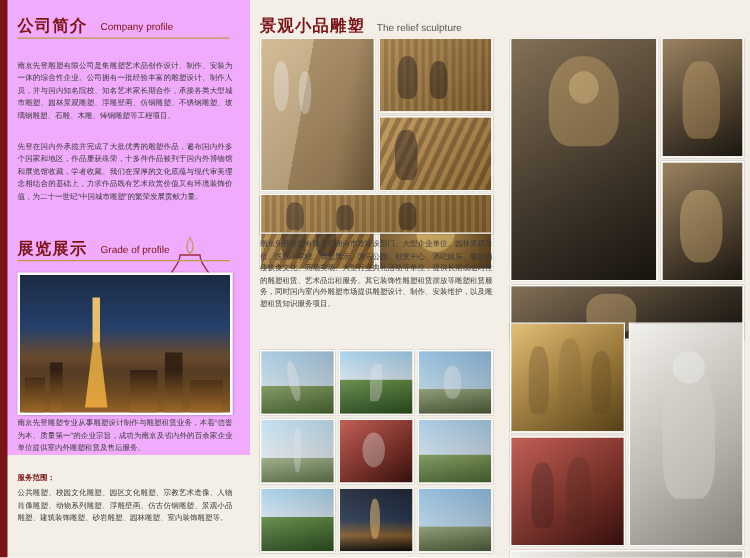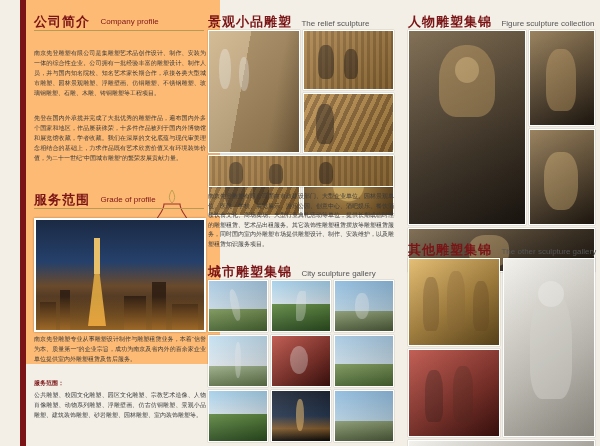--- a/index.html
+++ b/index.html
@@ -8,22 +8,21 @@
     background:#ffffff;
     font-family:"Liberation Sans", sans-serif;
     overflow:hidden;
     position:relative;
   }
   .page{position:absolute;inset:0;background:#f3efe6;}
 
   
   .left-col{
     position:absolute;left:0;top:0;width:200px;height:364px;
-    background:#fdba74;
-    margin-left:20px;
+    background:#f0abfc;
   }
   .left-col:before{
     content:"";position:absolute;left:0;top:0;width:6px;height:446px;
     background:#7a1416;
   }
   .sec-title{position:absolute;left:14px;}
   .sec-title .cn{
     font-size:13px;font-weight:bold;color:#7a1416;letter-spacing:1px;
     display:inline-block;vertical-align:middle;
   }
@@ -133,21 +132,21 @@
       <svg viewBox="0 0 60 72" width="60" height="72" aria-hidden="true">
         <path d="M30 2 C34 8 33 12 30 15 C27 12 26 8 30 2 Z" fill="none" stroke="#b09a4a" stroke-width="1"></path>
         <path d="M22 16 C22 26 10 30 12 44 C14 60 22 68 30 70 C38 68 46 60 48 44 C50 30 38 26 38 16 Z" fill="none" stroke="#8a1b1d" stroke-width="1.1"></path>
         <path d="M18 40 C24 34 36 34 42 40" fill="none" stroke="#b09a4a" stroke-width=".8"></path>
         <path d="M17 50 C24 58 36 58 43 50" fill="none" stroke="#b09a4a" stroke-width=".8"></path>
         <circle cx="30" cy="46" r="5" fill="none" stroke="#8a1b1d" stroke-width=".8"></circle>
       </svg>
     </div>
 
     <div class="sec-title" style="top:190px;">
-      <span class="cn">服务范围</span>
+      <span class="cn">展览展示</span>
       <span class="en">Grade of profile</span>
     </div>
     <div class="rule" style="left:14px;top:208px;width:170px;"></div>
 
     <div class="left-photo">
       <div class="bld" style="left:4px;width:16px;height:28px;"></div>
       <div class="bld" style="left:24px;width:10px;height:40px;"></div>
       <div class="bld" style="left:88px;width:22px;height:34px;"></div>
       <div class="bld" style="left:116px;width:14px;height:48px;"></div>
       <div class="bld" style="left:136px;width:26px;height:26px;"></div>
@@ -192,24 +191,20 @@
     <div class="grid" style="left:3px;top:155px;width:186px;grid-template-columns:1fr;grid-auto-rows:32px;">
       <div class="ph tex-relief">
         <div class="fig" style="left:20px;top:6px;width:14px;height:22px;"></div>
         <div class="fig" style="left:60px;top:8px;width:14px;height:20px;"></div>
         <div class="fig" style="left:110px;top:6px;width:14px;height:22px;"></div>
       </div>
     </div>
 
     <div class="mid-txt" style="left:3px;top:192px;width:186px;">南京先登雕塑有限公司面向市政建设部门、大型企业单位、园林景观单位、医院、学校、展览展示、游乐公园、创意中心、酒吧娱乐、餐饮酒楼饮食文化、商场卖场、大型行业典礼活动等单位，提供长期或临时性的雕塑租赁、艺术品出租服务。其它装饰性雕塑租赁摆放等雕塑租赁服务，同时国内室内外雕塑市场提供雕塑设计、制作、安装维护，以及雕塑租赁知识服务项目。</div>
 
-    <div class="col-title" style="left:3px;top:262px;">
-      <span class="cn">城市雕塑集锦</span>
-      <span class="en">City sculpture gallery</span>
-    </div>
 
     <div class="grid" style="left:3px;top:280px;width:186px;grid-template-columns:repeat(3,1fr);grid-auto-rows:52px;">
       <div class="ph tex-city">
         <div class="figl" style="left:22px;top:8px;width:8px;height:32px;transform:rotate(-12deg);"></div>
       </div>
       <div class="ph tex-green">
         <div class="figl" style="left:24px;top:10px;width:10px;height:30px;border-radius:50% 10%;"></div>
       </div>
       <div class="ph tex-city2">
         <div class="figl" style="left:20px;top:12px;width:14px;height:26px;"></div>
@@ -224,45 +219,37 @@
       <div class="ph tex-green"></div>
       <div class="ph tex-night">
         <div class="figl" style="left:24px;top:8px;width:8px;height:32px;background:rgba(255,200,110,.55);"></div>
       </div>
       <div class="ph tex-city2"></div>
     </div>
   </div>
 
   <div class="right-col">
 
-    <div class="col-title" style="left:3px;top:12px;">
-      <span class="cn">人物雕塑集锦</span>
-      <span class="en">Figure sculpture collection</span>
-    </div>
 
     <div class="grid" style="left:3px;top:30px;width:188px;grid-template-columns:118px 66px;grid-auto-rows:96px;">
       <div class="ph tex-bronze" style="grid-row:span 2;">
         <div class="fig" style="left:30px;top:14px;width:56px;height:72px;background:rgba(170,135,80,.65);border-radius:46% 46% 30% 30%;"></div>
         <div class="fig" style="left:46px;top:26px;width:24px;height:26px;background:rgba(215,180,120,.55);border-radius:50%;"></div>
       </div>
       <div class="ph tex-bronze2">
         <div class="fig" style="left:16px;top:18px;width:30px;height:62px;background:rgba(180,145,90,.6);"></div>
       </div>
       <div class="ph tex-bronze2">
         <div class="fig" style="left:14px;top:22px;width:34px;height:58px;background:rgba(200,165,105,.55);border-radius:40%;"></div>
       </div>
       <div class="ph tex-bronze" style="grid-column:1 / span 2;height:42px;">
         <div class="fig" style="left:60px;top:6px;width:40px;height:32px;background:rgba(190,155,100,.55);border-radius:40%;"></div>
       </div>
     </div>
 
-    <div class="col-title" style="left:3px;top:240px;">
-      <span class="cn">其他雕塑集锦</span>
-      <span class="en">The other sculpture gallery</span>
-    </div>
 
     <div class="grid" style="left:3px;top:258px;width:188px;grid-template-columns:92px 92px;grid-auto-rows:88px;">
       <div class="ph tex-gold">
         <div class="fig" style="left:14px;top:18px;width:16px;height:54px;background:rgba(120,85,35,.45);border-radius:40% 40% 25% 25%;"></div>
         <div class="fig" style="left:38px;top:12px;width:18px;height:60px;background:rgba(150,110,50,.45);border-radius:40% 40% 25% 25%;"></div>
         <div class="fig" style="left:64px;top:22px;width:16px;height:50px;background:rgba(120,85,35,.45);border-radius:40% 40% 25% 25%;"></div>
       </div>
       <div class="ph tex-white" style="grid-row:span 2;">
         <div class="fig" style="left:26px;top:30px;width:42px;height:110px;background:rgba(225,222,214,.85);border-radius:46% 46% 28% 28%;"></div>
         <div class="fig" style="left:34px;top:22px;width:26px;height:26px;background:rgba(238,236,230,.95);border-radius:50%;"></div>

